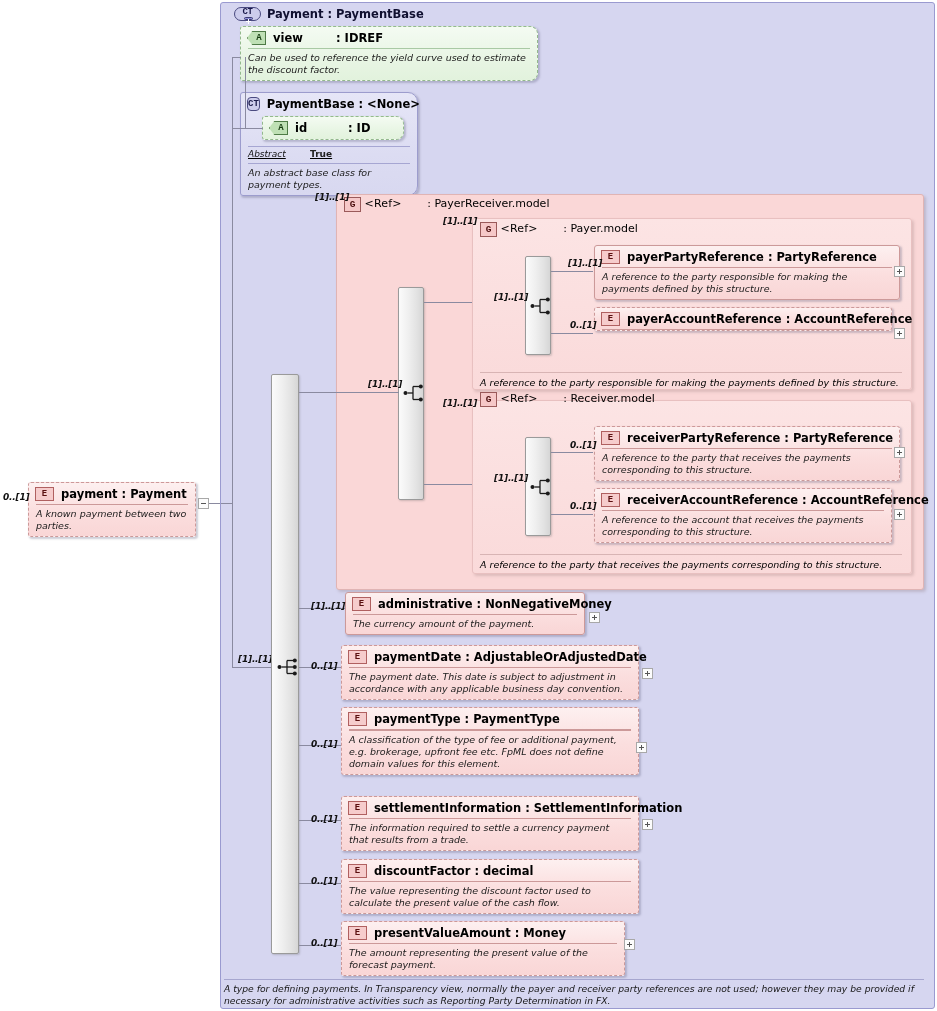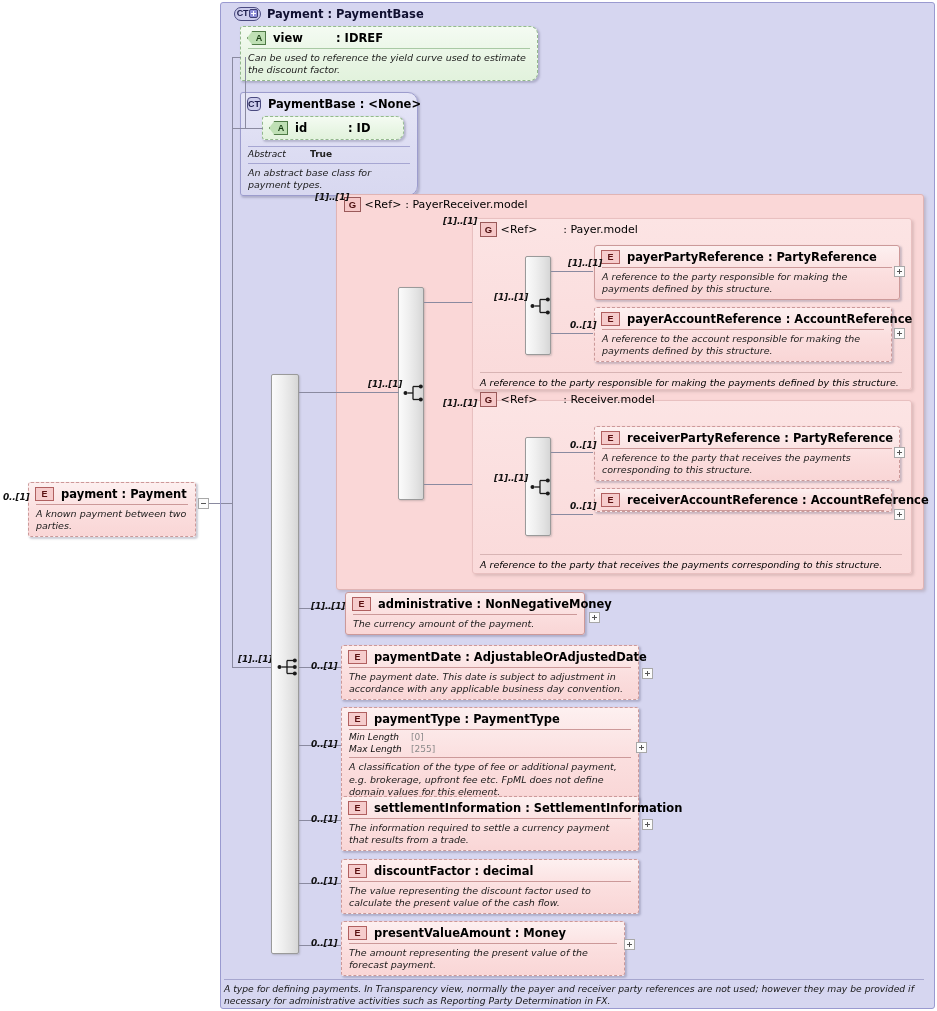--- a/index.html
+++ b/index.html
@@ -15,22 +15,22 @@
   
   #ct-frame {
     left:220px; top:2px; width:715px; height:1007px;
     background:#d6d6f0;
     border:1px solid #9a9ad0;
     border-radius:3px;
   }
   #ct-title { left:234px; top:5px; height:17px; display:flex; align-items:center; gap:6px; }
   .badge {
     display:inline-flex; align-items:center; justify-content:center;
-    font-family:Liberation Sans, sans-serif;
-    font-weight:bold; line-height:1;
+    font-family:Liberation Mono, monospace;
+    font-weight:bold; line-height:1;flex-direction:column;
   }
   .badge-ct {
     width:27px; height:14px; font-size:9px;
     background:#ccccec; border:1px solid #4a4a80; border-radius:7px;
     color:#1a1a4a; letter-spacing:-0.3px;
   }
   .badge-ct .plusglyph {
     display:inline-block; width:9px; height:9px; margin-left:1px;
     background:#8f8fd8; border:1px solid #3c3c72; border-radius:2px;
     position:relative;
@@ -52,21 +52,21 @@
     display:flex; align-items:center; gap:7px;
     padding:4px 7px 3px 6px;
     font-weight:bold; font-size:11.5px; white-space:nowrap;
   }
   .node .sep { height:0; border-top:1px solid; margin:0 7px; }
   .node .doc {
     font-style:italic; font-size:9.5px; line-height:1.28;
     padding:3px 8px 4px 7px; color:#1a1a1a;
   }
   .node .facets {
-    font-size:9px; padding:2px 8px 2px 7px; line-height:1.3;
+    font-size:9px; padding:2px 8px 2px 7px; line-height:1.3;text-decoration:underline;
   }
   .node .facets .row { display:flex; }
   .node .facets .fname { font-style:italic; width:62px; color:#111; }
   .node .facets .fval { color:#8a8a8a;text-align:right; }
 
   
   .el { background:linear-gradient(to bottom,#fdf0f0 0%,#fbdede 55%,#f9d6d6 100%);
         border:1px solid #cc9999; }
   .el.opt { border-style:dashed; }
   .el .sep { border-color:#c99; }
@@ -237,21 +237,21 @@
   <circle cx="17.8" cy="3.5" r="2" fill="#1a1a1a"></circle>
   <circle cx="17.8" cy="10" r="2" fill="#1a1a1a"></circle>
   <circle cx="17.8" cy="16.5" r="2" fill="#1a1a1a"></circle>
 </svg>
 
 <div class="region" id="reg-payerreceiver" style="left:336px; top:194px; width:588px; height:396px;"></div>
 <div class="abs" style="left:344px; top:197px;">
   <div class="rhdr" style="padding:0;">
     <span class="badge badge-g">G</span>
     <span class="rtitle-name">&lt;Ref&gt;</span>
-    <span style="">: PayerReceiver.model</span>
+    <span style="margin-left:22px;">: PayerReceiver.model</span>
   </div>
 </div>
 <div class="card" style="left:315px; top:192px;">[1]..[1]</div>
 <div class="ln lnh" style="left:299px; top:392px; width:38px;"></div>
 
 <div class="seq" style="left:398px; top:287px; width:26px; height:213px;"></div>
 <svg class="seqicon" style="left:403px; top:383px;" viewBox="0 0 26 20">
   <circle cx="2.5" cy="10" r="2" fill="#1a1a1a"></circle>
   <line x1="4.5" y1="10" x2="10" y2="10" stroke="#1a1a1a" stroke-width="1.3"></line>
   <line x1="10" y1="3.5" x2="10" y2="16.5" stroke="#1a1a1a" stroke-width="1.3"></line>
@@ -300,21 +300,20 @@
 </div>
 <div class="card" style="left:568px; top:258px;">[1]..[1]</div>
 <div class="pm plus" style="left:894px; top:266px;"></div>
 
 <div class="node el opt" style="left:594px; top:307px; width:298px;">
   <div class="hdr">
     <span class="badge badge-e">E</span>
     <span>payerAccountReference : AccountReference</span>
   </div>
   <div class="sep"></div>
-  <div class="doc">A reference to the account responsible for making the payments defined by this structure.</div>
 </div>
 <div class="card" style="left:570px; top:320px;">0..[1]</div>
 <div class="pm plus" style="left:894px; top:328px;"></div>
 
 <div class="region" id="reg-receiver" style="left:472px; top:400px; width:440px; height:174px;"></div>
 <div class="abs" style="left:480px; top:392px;">
   <div class="rhdr" style="padding:0;">
     <span class="badge badge-g">G</span>
     <span class="rtitle-name">&lt;Ref&gt;</span>
     <span style="margin-left:22px;">: Receiver.model</span>
@@ -347,20 +346,21 @@
 </div>
 <div class="card" style="left:570px; top:440px;">0..[1]</div>
 <div class="pm plus" style="left:894px; top:447px;"></div>
 
 <div class="node el opt" style="left:594px; top:488px; width:298px;">
   <div class="hdr">
     <span class="badge badge-e">E</span>
     <span>receiverAccountReference : AccountReference</span>
   </div>
   <div class="sep"></div>
+  <div class="doc">A reference to the account that receives the payments corresponding to this structure.</div>
 </div>
 <div class="card" style="left:570px; top:501px;">0..[1]</div>
 <div class="pm plus" style="left:894px; top:509px;"></div>
 
 <div class="ln lnh" style="left:299px; top:608px; width:46px;"></div>
 <div class="node el" style="left:345px; top:592px; width:240px;">
   <div class="hdr">
     <span class="badge badge-e">E</span>
     <span>administrative : NonNegativeMoney</span>
   </div>
@@ -382,30 +382,20 @@
 <div class="card" style="left:311px; top:661px;">0..[1]</div>
 <div class="pm plus" style="left:642px; top:668px;"></div>
 
 <div class="ln lnh" style="left:299px; top:745px; width:42px;"></div>
 <div class="node el opt" style="left:341px; top:707px; width:298px;">
   <div class="hdr">
     <span class="badge badge-e">E</span>
     <span>paymentType : PaymentType</span>
   </div>
   <div class="sep"></div>
-  <div class="facets">
-    <div class="row">
-        <span class="fname">Min Length</span>
-        <span class="fval">[0]</span>
-      </div>
-    <div class="row">
-        <span class="fname">Max Length</span>
-        <span class="fval">[255]</span>
-      </div>
-  </div>
   <div class="sep"></div>
   <div class="doc">A classification of the type of fee or additional payment, e.g. brokerage, upfront fee etc. FpML does not define domain values for this element.</div>
 </div>
 <div class="card" style="left:311px; top:739px;">0..[1]</div>
 <div class="pm plus" style="left:636px; top:742px;"></div>
 
 <div class="ln lnh" style="left:299px; top:820px; width:42px;"></div>
 <div class="node el opt" style="left:341px; top:796px; width:298px;">
   <div class="hdr">
     <span class="badge badge-e">E</span>

